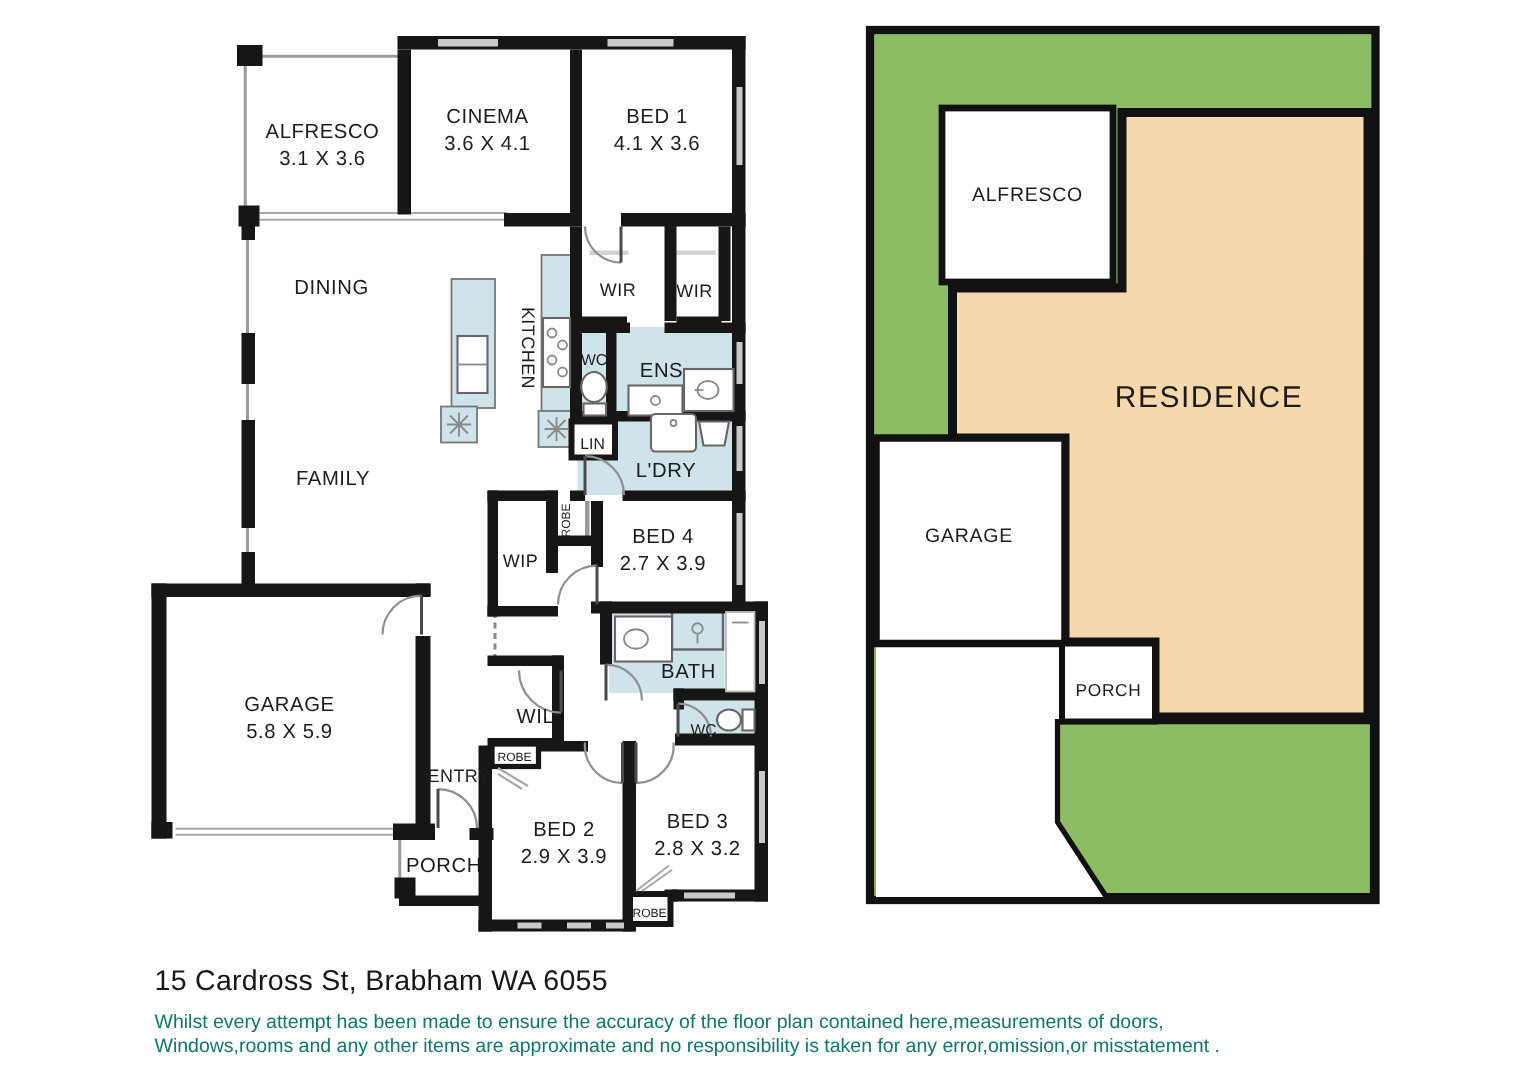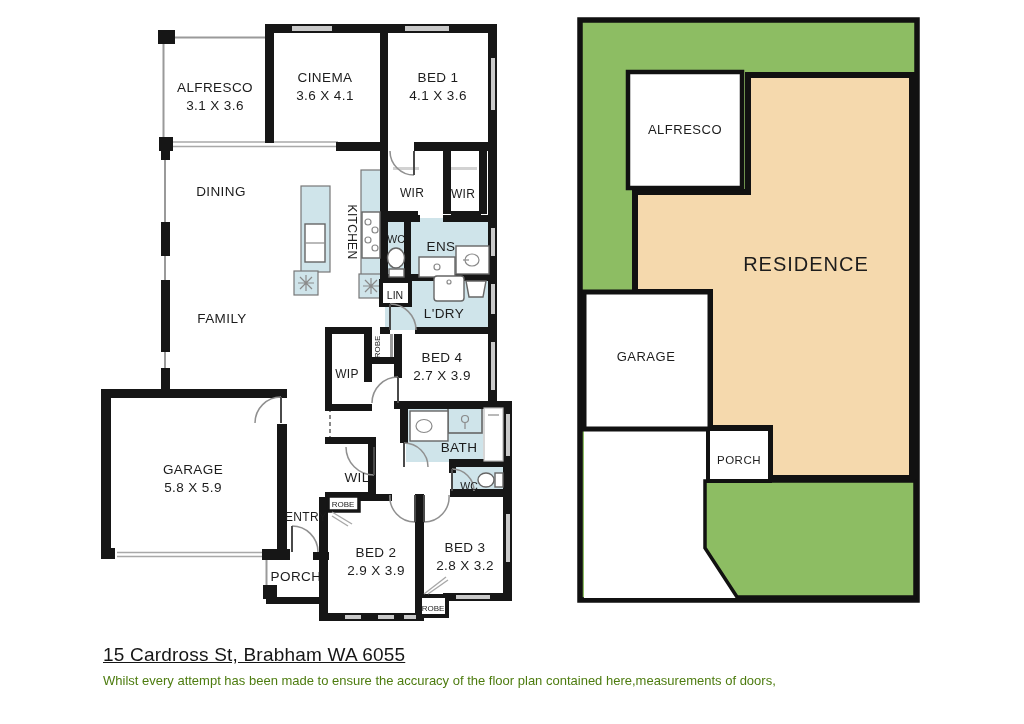--- a/index.html
+++ b/index.html
@@ -15,22 +15,22 @@
   .wall{fill:#161616;}
   .win{fill:#c9c9c9;}
   .thin{stroke:#9a9a9a;stroke-width:2;fill:none;}
   .thin1{stroke:#a8a8a8;stroke-width:1.4;fill:none;}
   .arc{fill:none;stroke:#909090;stroke-width:1.5;}
   .leaf{stroke:#4a4a4a;stroke-width:2;fill:none;}
   .fix{fill:#ffffff;stroke:#666;stroke-width:1.4;}
   .fixl{fill:none;stroke:#8a8a8a;stroke-width:1.2;}
   .dash{stroke:#888;stroke-width:2;stroke-dasharray:4 3;fill:none;}
   .footer{position:absolute;left:103px;top:644px;width:850px;color:#161616;}
-  .address{font-size:19px;font-weight:500;letter-spacing:.2px;margin-bottom:7px;text-decoration:underline;}
-  .disc{font-size:13px;line-height:16px;color:#4d7c0f;}
+  .address{font-size:19px;font-weight:500;letter-spacing:.2px;margin-bottom:7px;}
+  .disc{font-size:13px;line-height:16px;color:#0f766e;}
 </style>
 </head>
 <body>
 
 <div class="canvas">
 
 <svg width="1024" height="724" viewBox="0 0 1024 724">
 
   <g>
 
@@ -248,14 +248,15 @@
     <text x="806" y="271" class="site-big">RESIDENCE</text>
     <text x="646" y="361" class="site-lbl">GARAGE</text>
     <text x="739" y="464" class="site-lbl" style="font-size:11.5px">PORCH</text>
   </g>
 </svg>
 
   
   <div class="footer">
     <div class="address">15 Cardross St, Brabham WA 6055</div>
     <div class="disc">Whilst every attempt has been made to ensure the accuracy of the floor plan contained here,measurements of doors,</div>
+    <div class="disc">Windows,rooms and any other items are approximate and no responsibility is taken for any error,omission,or misstatement .</div>
   </div>
 </div>
 
 </body></html>

